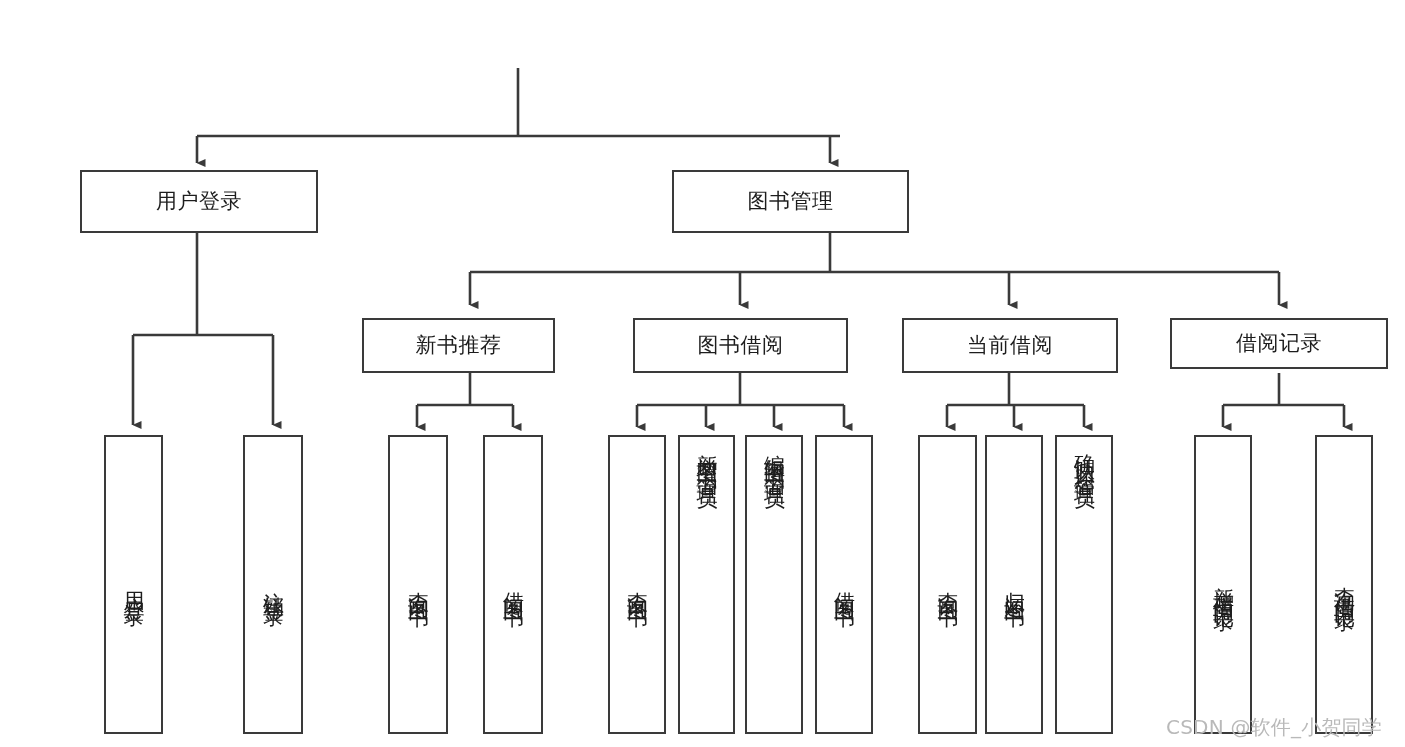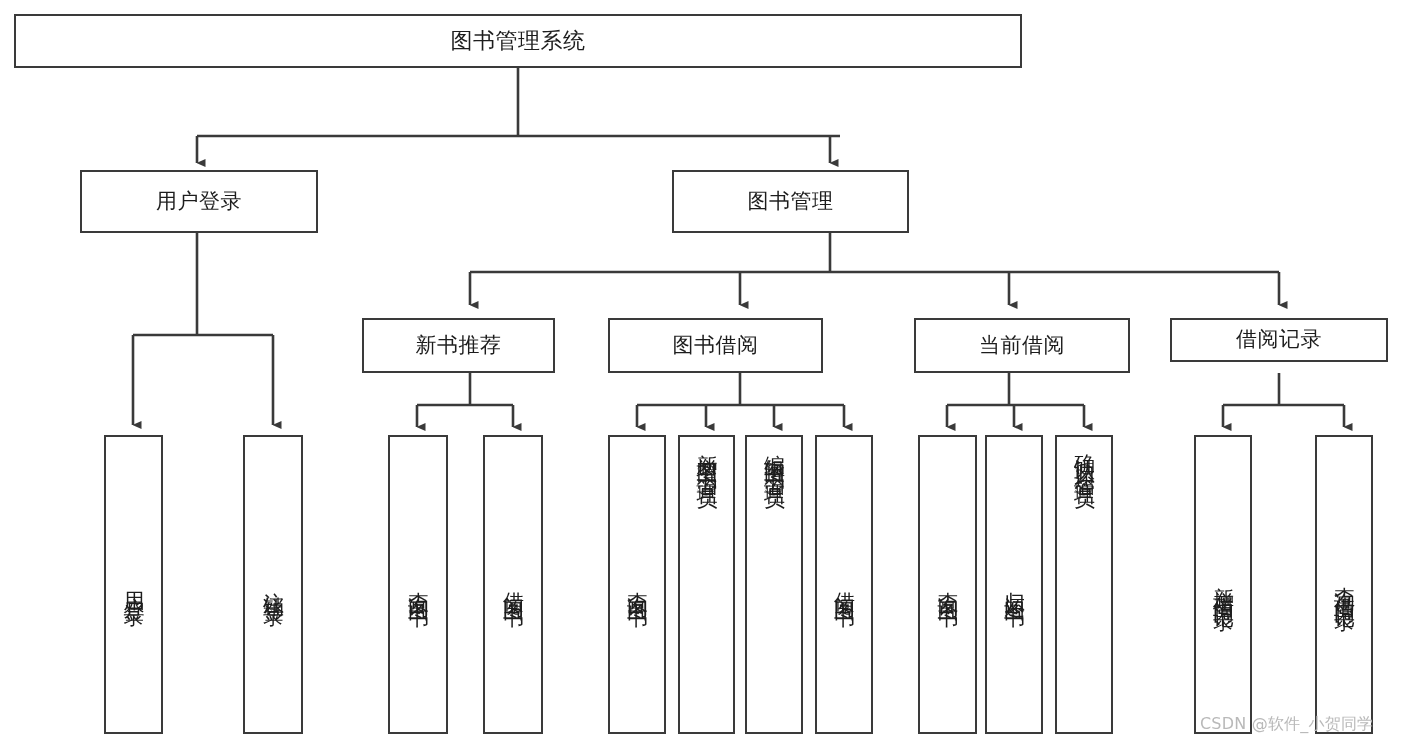--- a/index.html
+++ b/index.html
@@ -59,23 +59,23 @@
     font-size: 21px;
     line-height: 1.0;
     letter-spacing: 5px;
     white-space: nowrap;
   }
   .node.v.centered {
     align-items: center;
   }
   #watermark {
     position: absolute;
-    left: 1200px;
+    left: 1166px;
     top: 714px;
-    font-size: 16px;
+    font-size: 20px;
     color: #b9b9b9;
     white-space: pre;
     z-index: 6;
     letter-spacing: 0.2px;
   }
 </style>
 </head>
 <body>
 
 <div id="canvas">
@@ -124,41 +124,38 @@
       <path d="M1014,405 L1014,427" marker-end="url(#arrowhead)"></path>
       <path d="M1084,405 L1084,427" marker-end="url(#arrowhead)"></path>
 
       <path d="M1279,373 L1279,405"></path>
       <path d="M1223,405 L1344,405"></path>
       <path d="M1223,405 L1223,427" marker-end="url(#arrowhead)"></path>
       <path d="M1344,405 L1344,427" marker-end="url(#arrowhead)"></path>
     </g>
   </svg>
 
-  <div class="node h root" style="left:14px; top:14px; width:1008px; height:54px;">
-    <span class="label">图书管理系统</span>
-  </div>
 
   <div class="node h" style="left:80px; top:170px; width:238px; height:63px;">
     <span class="label">用户登录</span>
   </div>
   <div class="node h" style="left:672px; top:170px; width:237px; height:63px;">
     <span class="label">图书管理</span>
   </div>
 
   <div class="node h" style="left:362px; top:318px; width:193px; height:55px;">
     <span class="label">新书推荐</span>
   </div>
-  <div class="node h" style="left:608px; top:318px; width:215px; height:55px;font-family:Liberation Serif, serif;">
+  <div class="node h" style="left:633px; top:318px; width:215px; height:55px;font-family:Liberation Serif, serif;">
     <span class="label">图书借阅</span>
   </div>
-  <div class="node h" style="left:902px; top:318px; width:216px; height:55px;margin-left:12px;">
+  <div class="node h" style="left:902px; top:318px; width:216px; height:55px;">
     <span class="label">当前借阅</span>
   </div>
-  <div class="node h" style="left:1170px; top:318px; width:218px; height:44px;">
+  <div class="node h" style="left:1170px; top:318px; width:218px; height:51px;">
     <span class="label">借阅记录</span>
   </div>
 
   <div class="node v centered" style="left:104px; top:435px; width:59px; height:299px;">
     <span class="label">用户登录</span>
   </div>
   <div class="node v centered" style="left:243px; top:435px; width:60px; height:299px;">
     <span class="label">注销登录</span>
   </div>
 

